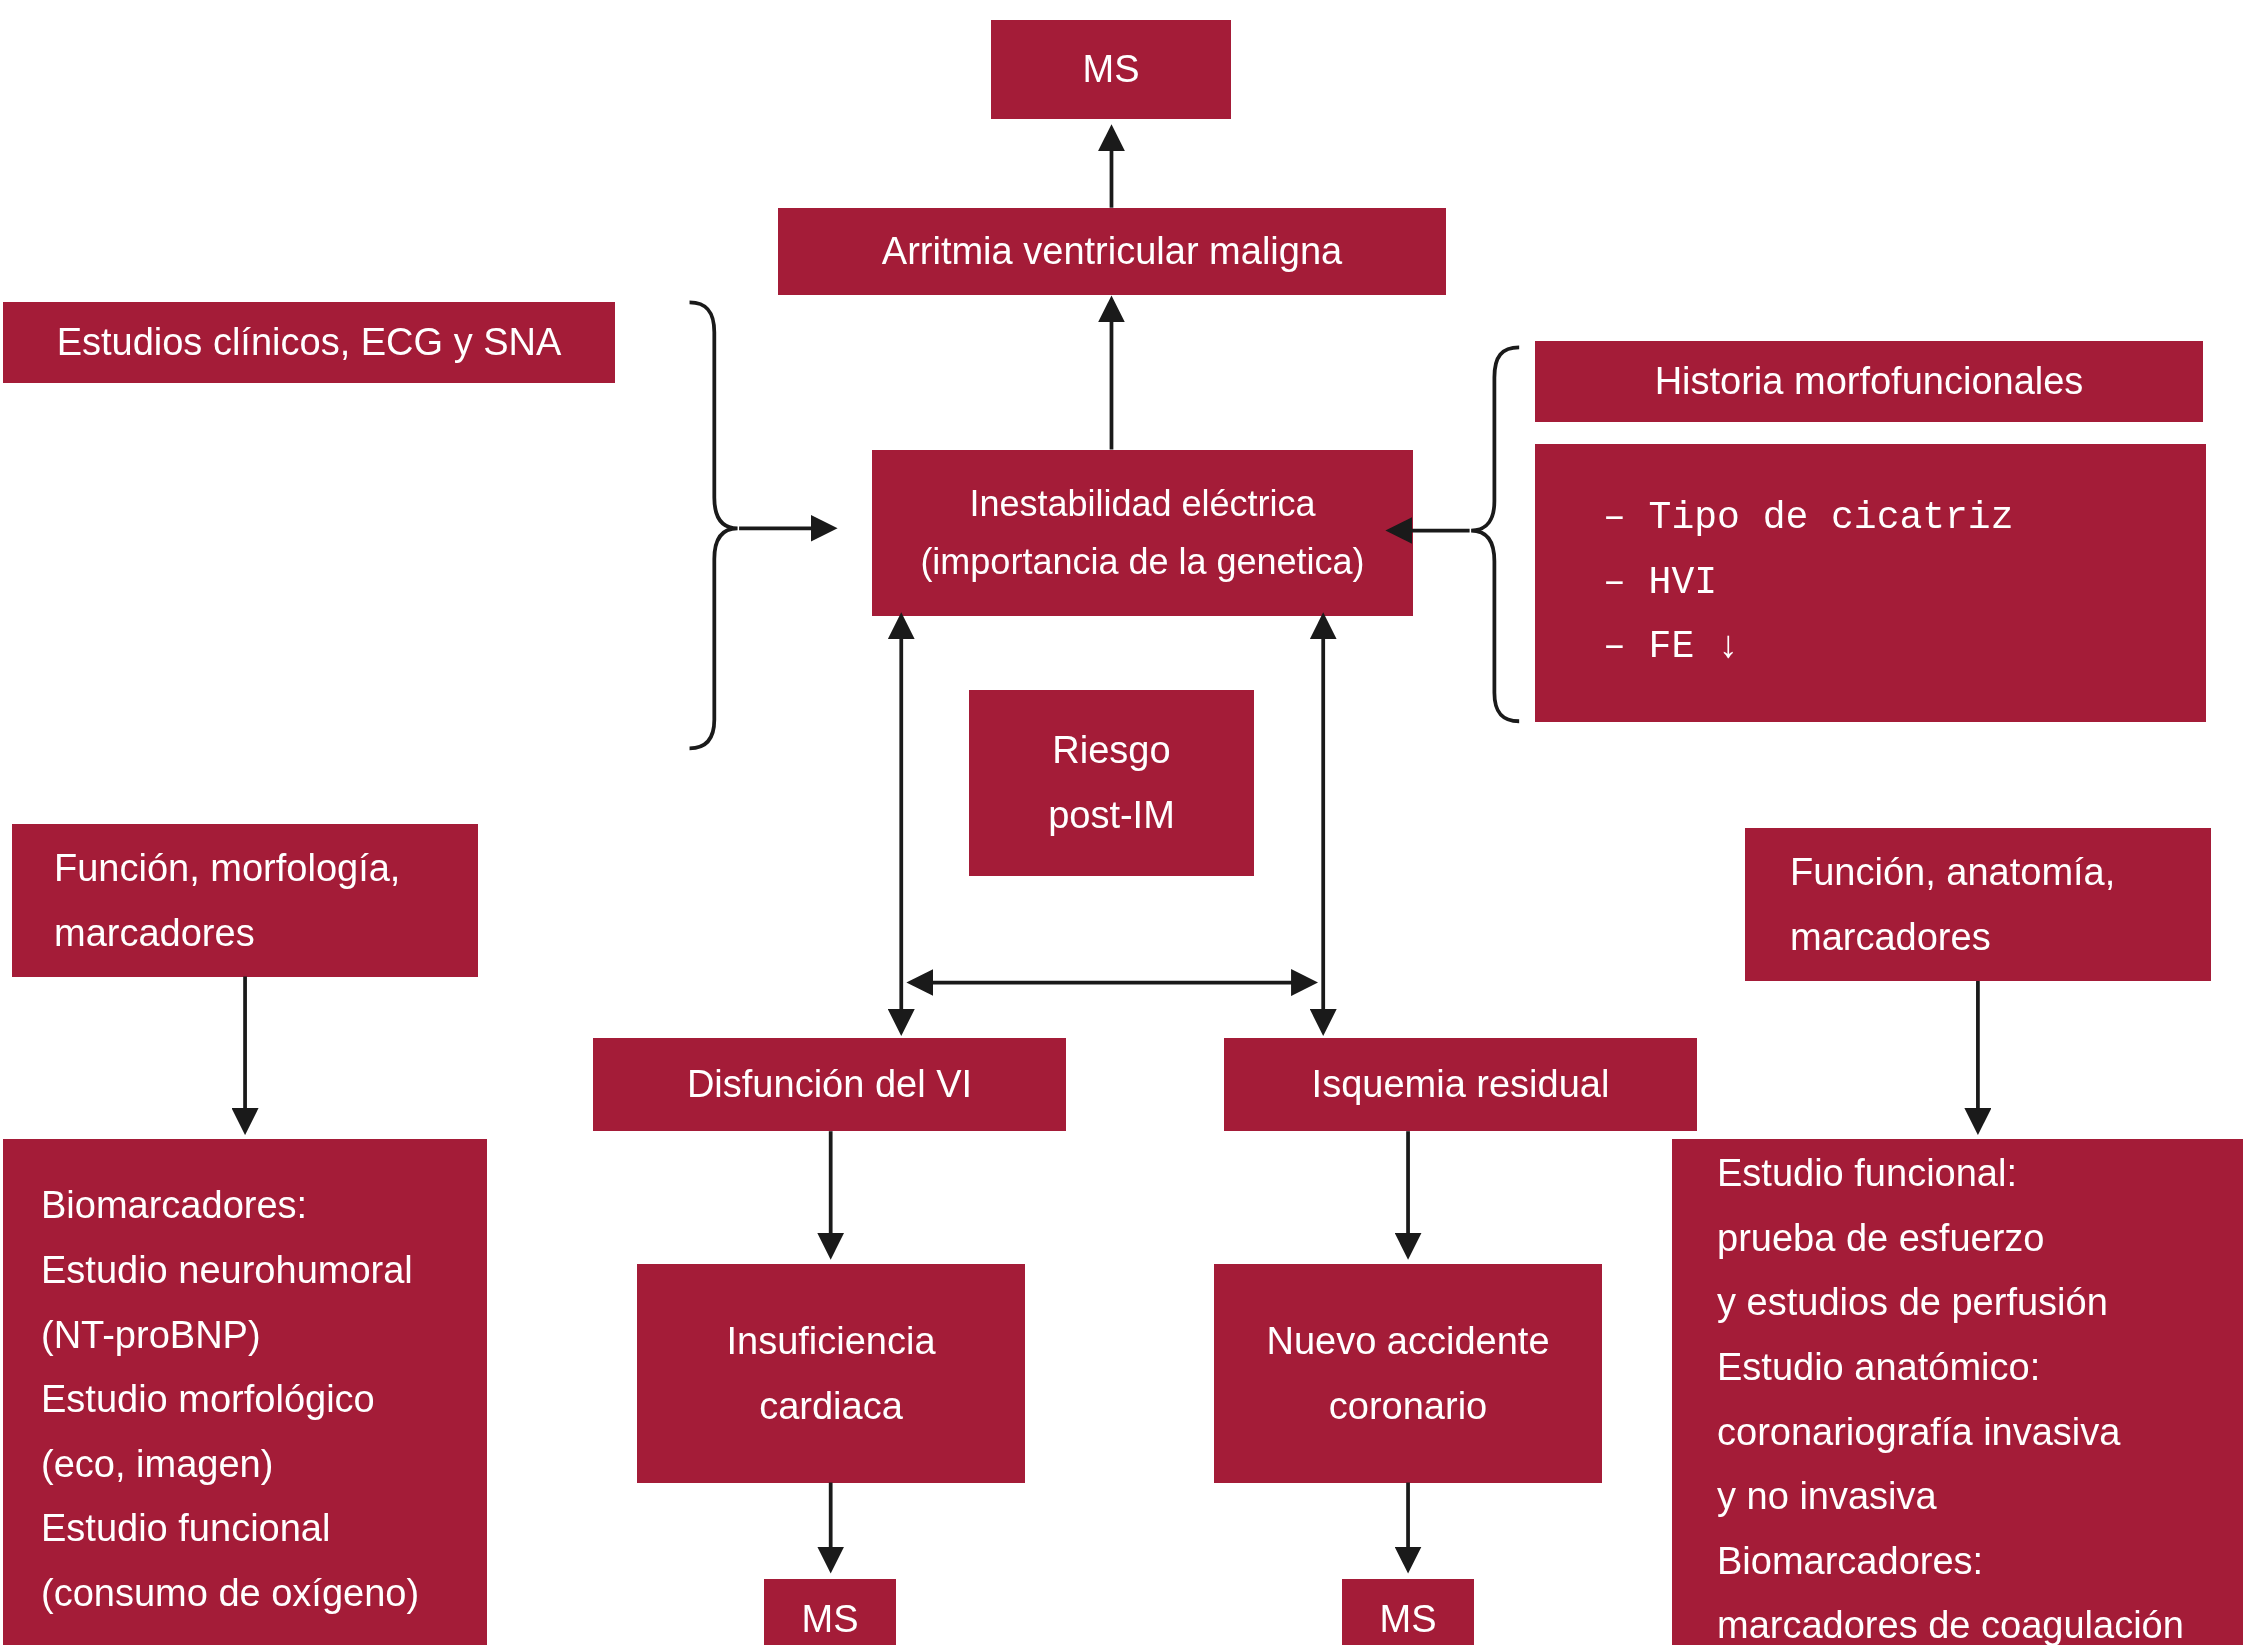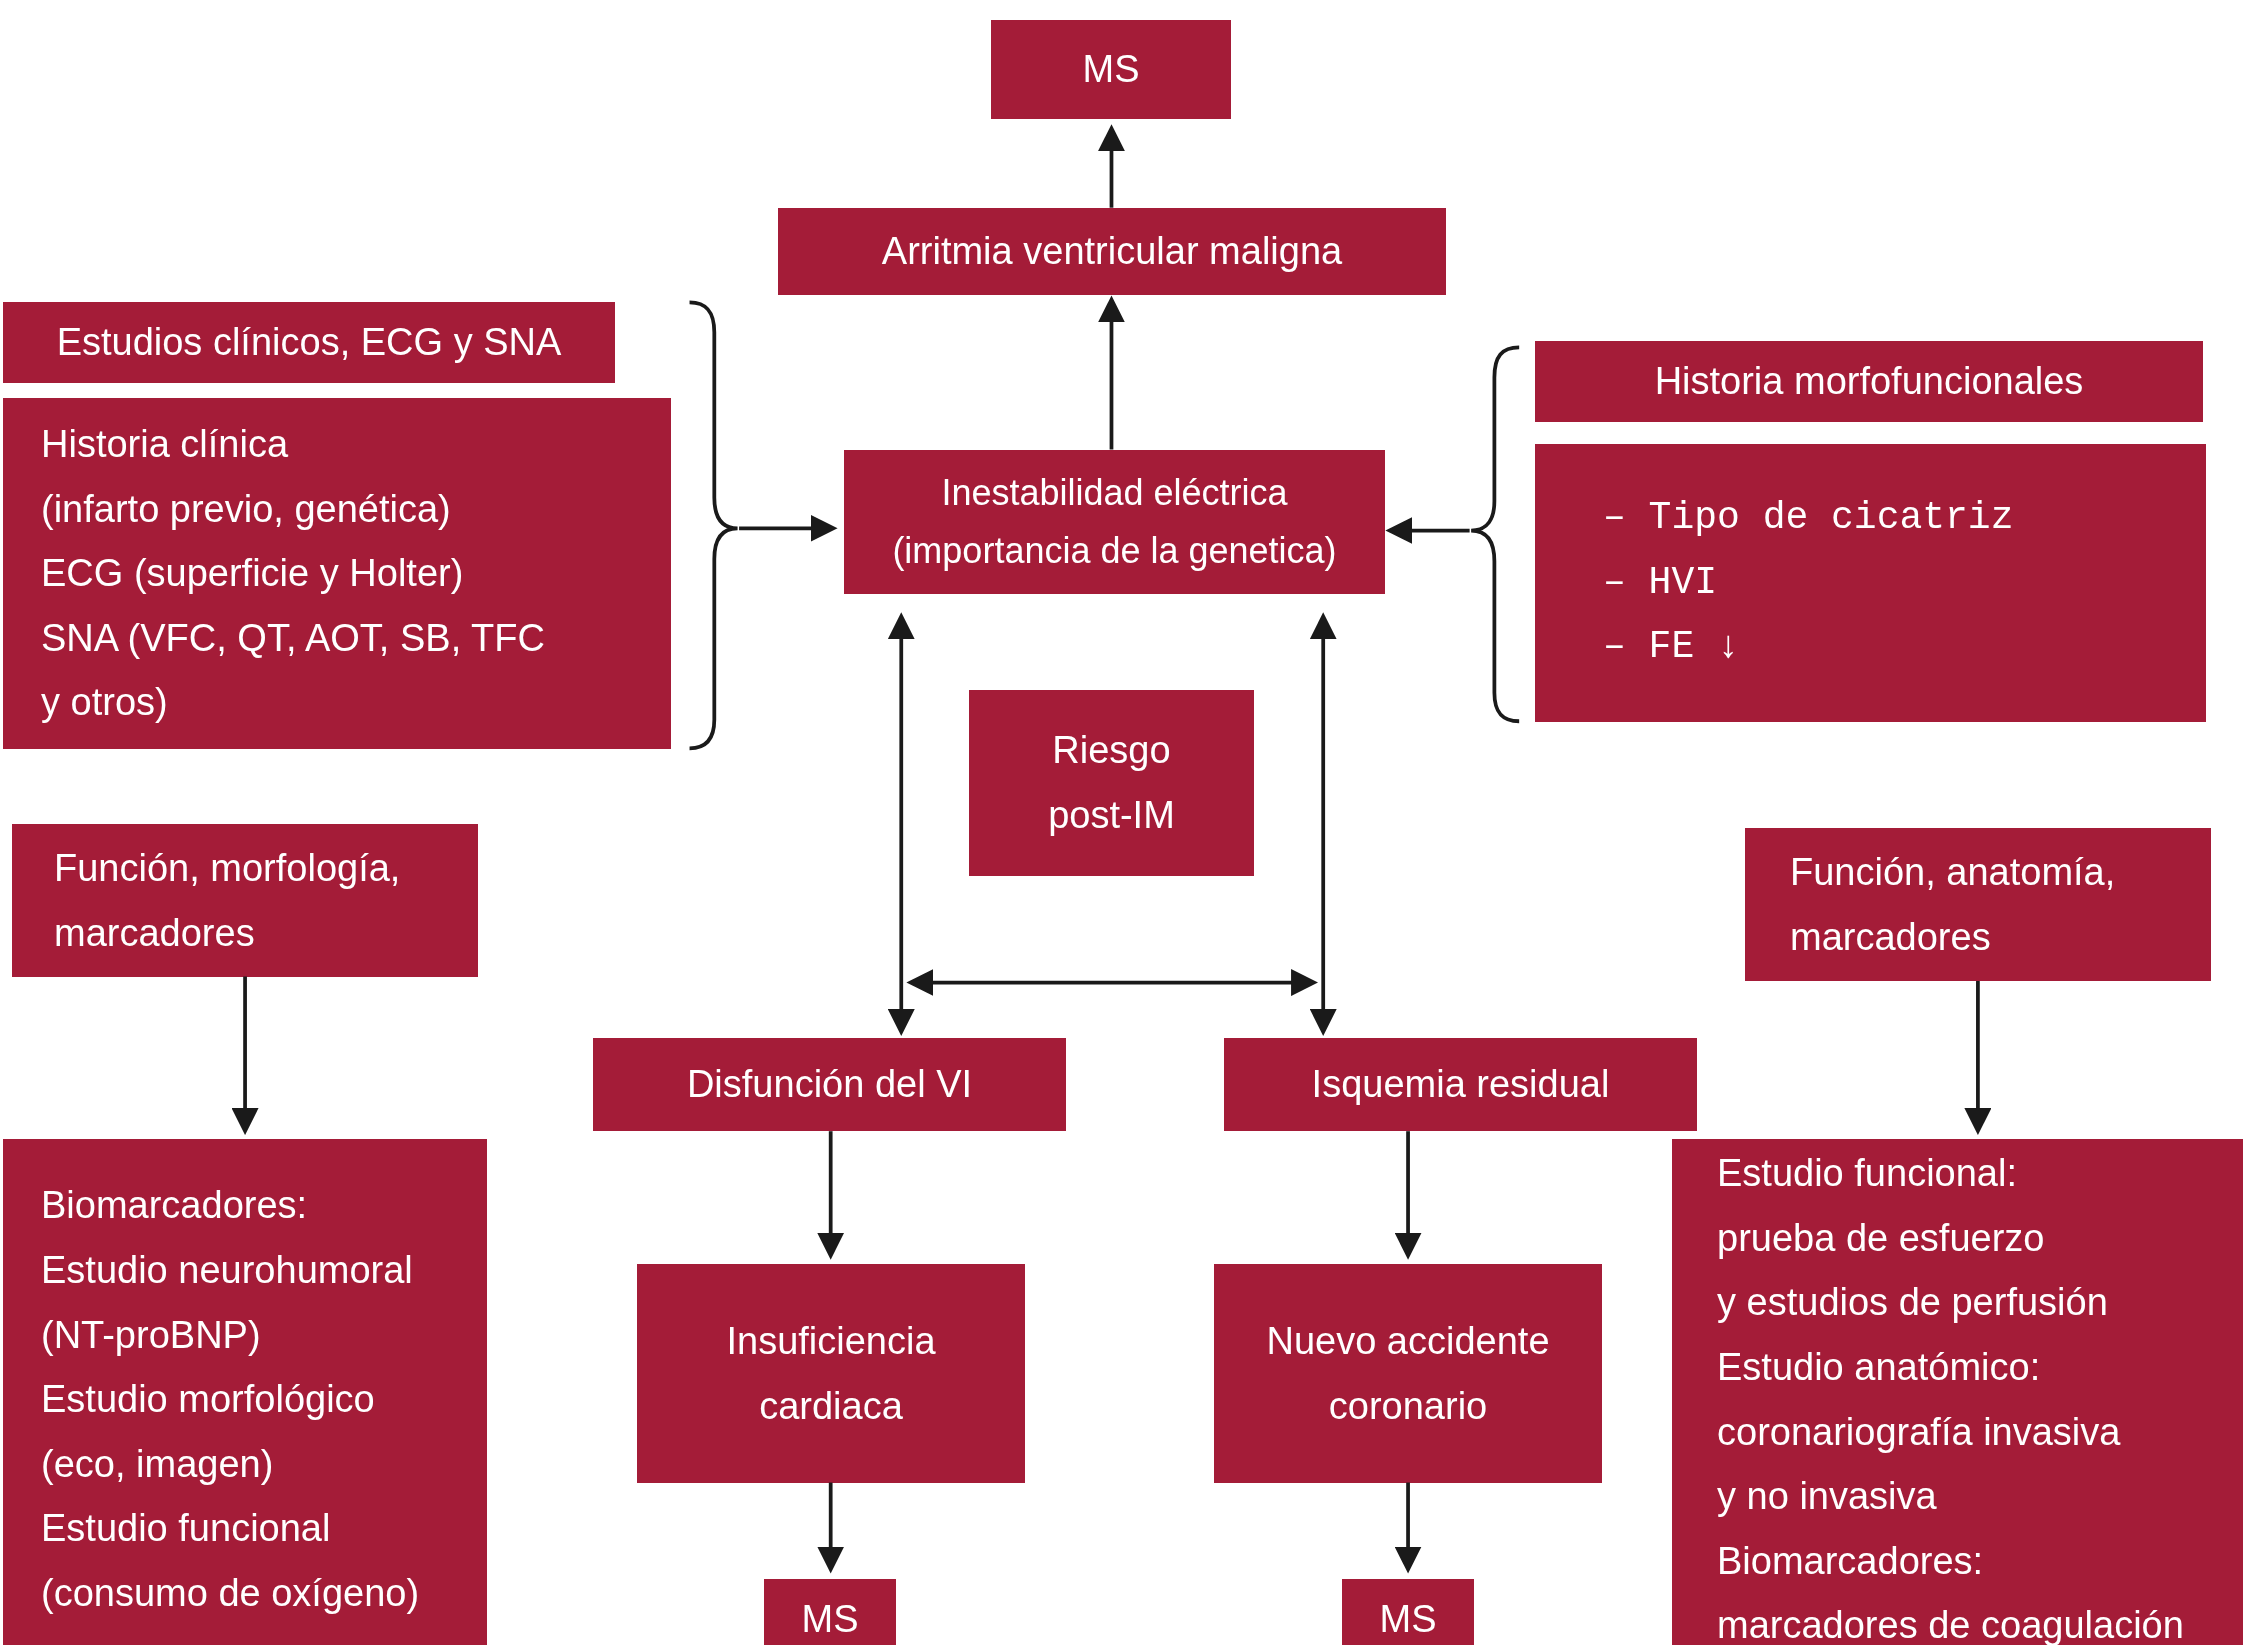--- a/index.html
+++ b/index.html
@@ -30,27 +30,22 @@
 </style>
 </head>
 <body>
 
 <div class="canvas">
 
   <div class="node" style="left:991px;top:3px;width:240px;height:99px">MS</div>
   <div class="node" style="left:778px;top:191px;width:668px;height:87px">Arritmia ventricular maligna</div>
 
   <div class="node" style="left:3px;top:285px;width:612px;height:81px">Estudios clínicos, ECG y SNA</div>
-  <div class="node align-left" style="left:3px;top:381px;width:668px;height:351px">Historia clínica
-(infarto previo, genética)
-ECG (superficie y Holter)
-SNA (VFC, QT, AOT, SB, TFC
-y otros)</div>
 
-  <div class="node tight" style="left:844px;top:433px;width:541px;height:144px">Inestabilidad eléctrica
+  <div class="node tight" style="left:872px;top:433px;width:541px;height:166px">Inestabilidad eléctrica
 (importancia de la genetica)</div>
 
   <div class="node" style="left:1535px;top:324px;width:668px;height:81px">Historia morfofuncionales</div>
   <div class="node align-left pad-xl" style="left:1535px;top:427px;width:671px;height:278px">– Tipo de cicatriz
 – HVI
 – FE ↓</div>
 
   <div class="node" style="left:969px;top:673px;width:285px;height:186px">Riesgo
 post-IM</div>
 

